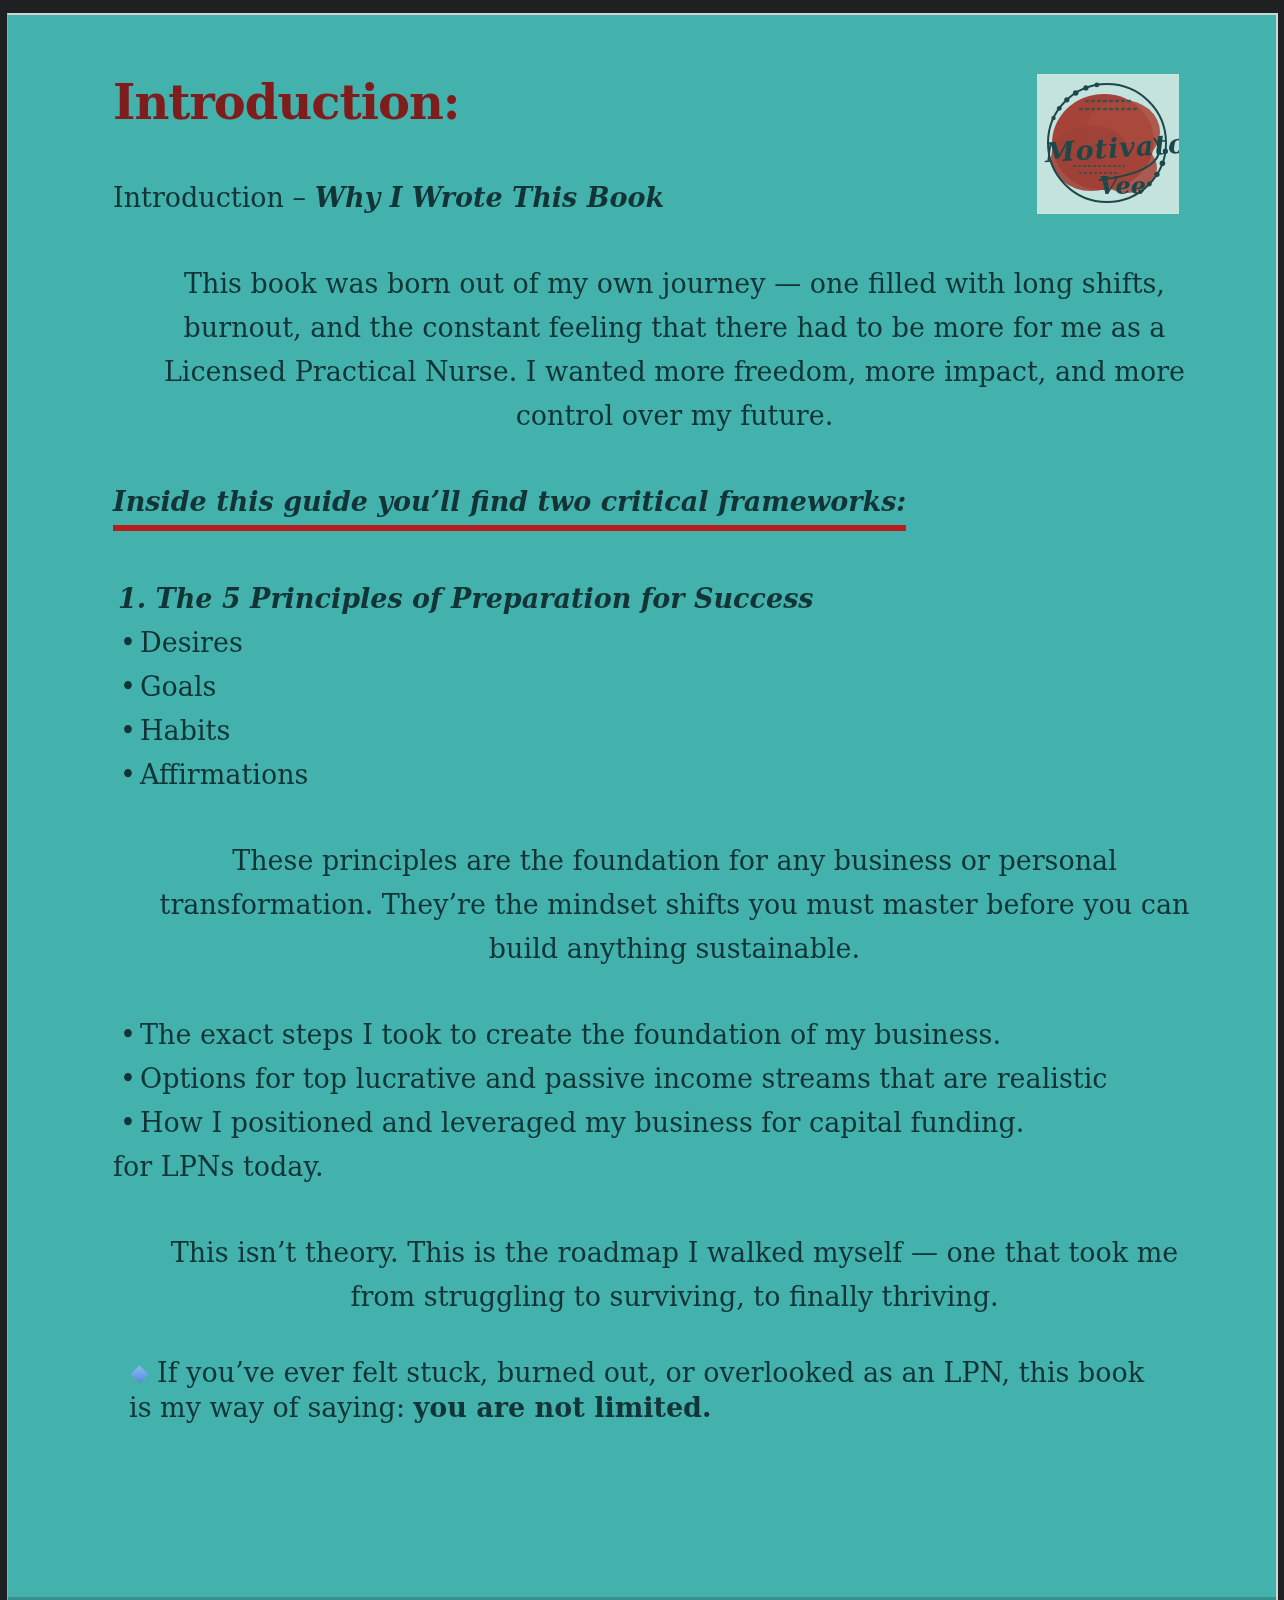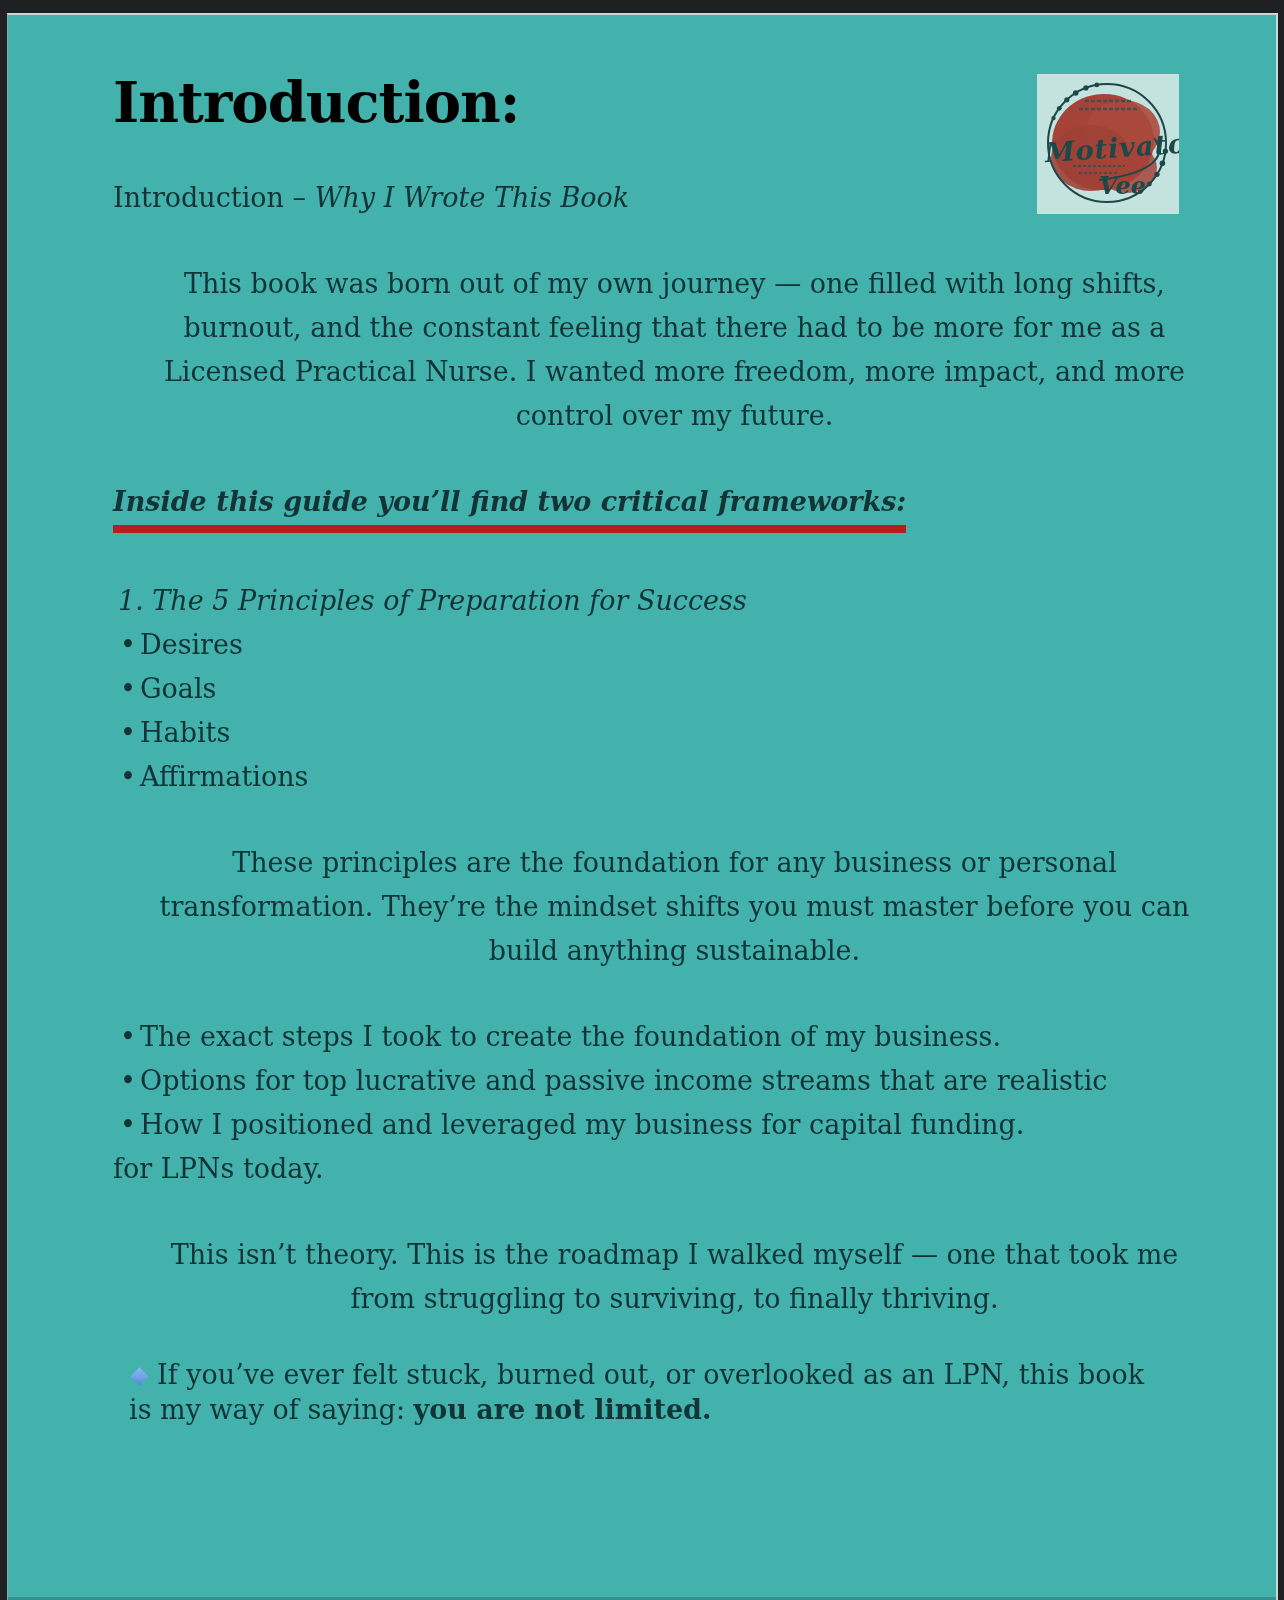--- a/index.html
+++ b/index.html
@@ -17,32 +17,32 @@
     border-left:1px solid #86aeab;
     box-sizing:border-box;
   }
   .content{
     padding:60px 40px 0 105px;
     color:#123436;
     font-size:27px;
     line-height:44px;
   }
   .page-title{
-    font-size:56px;line-height:55px;font-weight:bold;letter-spacing:-1px;
-    color:#000000;margin:0 0 46px 0;
+    font-size:48px;line-height:55px;font-weight:bold;letter-spacing:-1px;
+    color:#7f1d1d;margin:0 0 46px 0;
   }
   .block{margin:0 0 42px 0;}
   .pre{white-space:pre-line;text-align:center;}
-  .bi{font-weight:normal;font-style:italic;}
+  .bi{font-weight:bold;font-style:italic;}
   .frameworks{margin:0 0 46px 0;}
   .frameworks .u{
     font-weight:bold;font-style:italic;display:inline-block;
-    border-bottom:8px solid #b91c1c;padding-bottom:1px;
+    border-bottom:6px solid #b91c1c;padding-bottom:1px;
   }
-  .sec-title{font-weight:normal;font-style:italic;padding-left:5px;}
+  .sec-title{font-weight:bold;font-style:italic;padding-left:5px;}
   .bline{padding-left:5px;}
   .blt{display:inline-block;width:22px;padding-left:2px;box-sizing:border-box;}
   .closing{margin:16px;line-height:35px;}
   .closing strong{font-weight:bold;}
   .diamond{
     display:inline-block;width:13px;height:13px;margin:0 11px 0 4px;
     background:linear-gradient(135deg,#8cb9f2 0%,#6fa1e8 55%,#5587d2 100%);
     transform:rotate(45deg);
     position:relative;top:-1px;
   }

